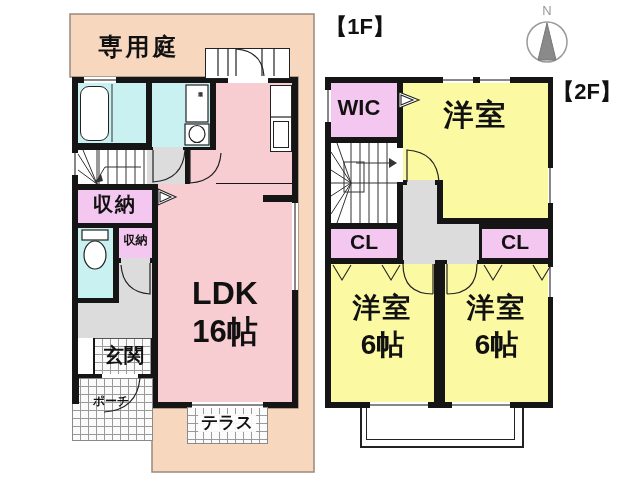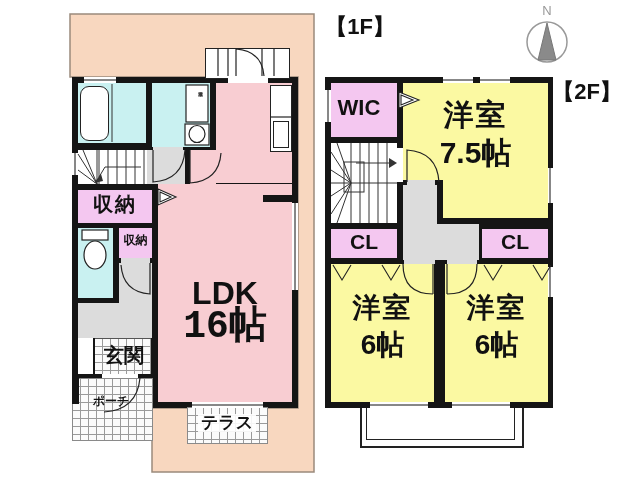--- a/index.html
+++ b/index.html
@@ -207,32 +207,32 @@
 
     <g>
       <circle cx="547" cy="42" r="20" fill="#fff" stroke="#999" stroke-width="1.5"></circle>
       <polygon points="547,23 538,60 556,60" fill="#8a8a8a" stroke="#777" stroke-width="1"></polygon>
     </g>
   </svg>
 
   <div class="lbl" style="left:318px;top:15px;width:84px;font-size:22px;">【1F】</div>
   <div class="lbl" style="left:552px;top:80px;width:70px;font-size:22px;">【2F】</div>
 
+  <div class="lbl" style="left:89px;top:34px;width:100px;font-size:24px;letter-spacing:3px;">専用庭</div>
   <div class="lbl" style="left:78px;top:194px;width:74px;font-size:20px;letter-spacing:2px;">収納</div>
   <div class="lbl" style="left:119px;top:234px;width:33px;font-size:12px;">収納</div>
   <div class="lbl" style="left:192px;top:88px;width:10px;font-size:4.5px;writing-mode:vertical-rl;white-space:normal;font-weight:normal;color:#333;">洗濯機置場</div>
   <div class="lbl" style="left:97px;top:345px;width:54px;font-size:20px;">玄関</div>
   <div class="lbl" style="left:76px;top:395px;width:70px;font-size:12px;">ポーチ</div>
   <div class="lbl" style="left:198px;top:414px;width:58px;font-size:17px;background:rgba(255,255,255,0.9);">テラス</div>
   <div class="lbl" style="left:160px;top:277px;width:130px;font-size:32px;">LDK</div>
-  <div class="lbl" style="left:160px;top:307px;width:130px;font-size:38px;font-family:Liberation Mono, monospace;">16帖</div>
+  <div class="lbl" style="left:160px;top:316px;width:130px;font-size:31px;">16帖</div>
 
   <div class="lbl" style="left:331px;top:96px;width:56px;font-size:22px;">WIC</div>
   <div class="lbl" style="left:403px;top:99px;width:145px;font-size:30px;letter-spacing:2px;">洋室</div>
-  <div class="lbl" style="left:403px;top:137px;width:145px;font-size:30px;">7.5帖</div>
   <div class="lbl" style="left:331px;top:231px;width:66px;font-size:21px;">CL</div>
   <div class="lbl" style="left:482px;top:231px;width:66px;font-size:21px;">CL</div>
   <div class="lbl" style="left:331px;top:293px;width:103px;font-size:28px;letter-spacing:2px;">洋室</div>
   <div class="lbl" style="left:331px;top:330px;width:103px;font-size:28px;">6帖</div>
   <div class="lbl" style="left:445px;top:293px;width:103px;font-size:28px;letter-spacing:2px;">洋室</div>
   <div class="lbl" style="left:445px;top:330px;width:103px;font-size:28px;">6帖</div>
 
   <div class="lbl" style="left:539px;top:4px;width:16px;font-size:13px;font-weight:normal;color:#999;">N</div>
 </div>
 

